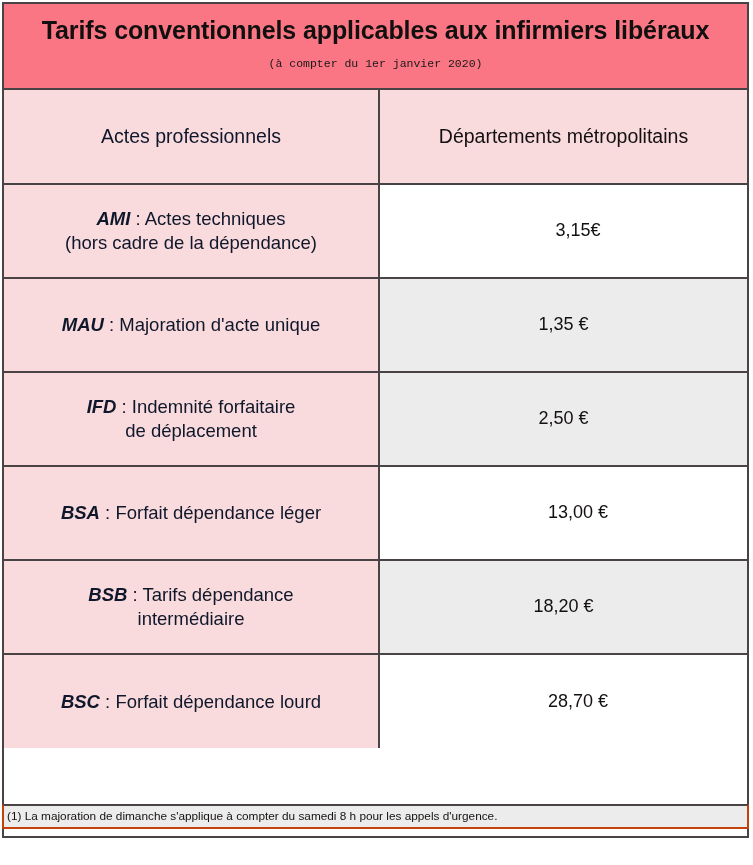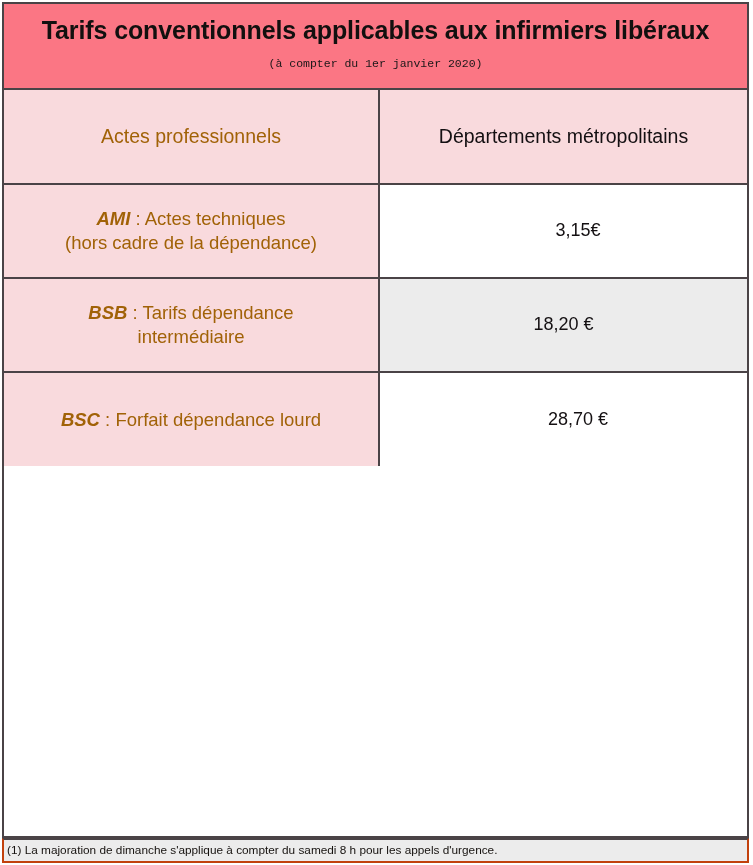--- a/index.html
+++ b/index.html
@@ -79,21 +79,21 @@
     box-sizing: border-box;
     border-bottom: 2px solid #4a4346;
     padding: 4px 8px;
     line-height: 1.28;
   }
   .cell-left {
     width: 375px;
     background: #f9dadd;
     border-right: 2px solid #4a4346;
     font-size: 18.5px;
-    color: #a16207;
+    color: #0f172a;
   }
   .cell-right {
     width: 368px;
     font-size: 18px;
     color: #141012;
   }
 
   
   .row-head .cell-left,
   .row-head .cell-right {
@@ -111,21 +111,21 @@
 
   .data-row:last-child .cell-left,
   .data-row:last-child .cell-right { border-bottom: none; }
 
   .code { font-weight: bold; font-style: italic; }
 
   
   .footnote {
     position: absolute;
     left: 2px;
-    top: 838px;
+    top: 804px;
     width: 747px;
     height: 25px;
     box-sizing: border-box;
     background: #ececec;
     border: 2px solid #c2410c;
     border-top: 2px solid #4a4346;
     font-size: 11.8px;
     color: #16120f;
     line-height: 21px;
     padding-left: 3px;
@@ -150,23 +150,35 @@
       <div class="grid-row row-head">
         <div class="cell cell-left">Actes professionnels</div>
         <div class="cell cell-right">Départements métropolitains</div>
       </div>
 
       <div class="grid-row data-row">
         <div class="cell cell-left"><span class="code">AMI</span><span> : </span><span>Actes techniques</span><br><span>(hors cadre de la dépendance)</span></div>
         <div class="cell cell-right val-white">3,15€</div>
       </div>
 
+      <div class="grid-row data-row">
+        <div class="cell cell-left"><span class="code">MAU</span><span> : </span><span>Majoration d'acte unique</span></div>
+        <div class="cell cell-right val-gray">1,35 €</div>
+      </div>
 
 
+      <div class="grid-row data-row">
+        <div class="cell cell-left"><span class="code">IFD</span><span> : </span><span>Indemnité forfaitaire</span><br><span>de déplacement</span></div>
+        <div class="cell cell-right val-gray">2,50 €</div>
+      </div>
 
+      <div class="grid-row data-row">
+        <div class="cell cell-left"><span class="code">BSA</span><span> : </span><span>Forfait dépendance léger</span></div>
+        <div class="cell cell-right val-white">13,00 €</div>
+      </div>
 
       <div class="grid-row data-row">
         <div class="cell cell-left"><span class="code">BSB</span><span> : </span><span>Tarifs dépendance</span><br><span>intermédiaire</span></div>
         <div class="cell cell-right val-gray">18,20 €</div>
       </div>
 
       <div class="grid-row data-row">
         <div class="cell cell-left"><span class="code">BSC</span><span> : </span><span>Forfait dépendance lourd</span></div>
         <div class="cell cell-right val-white">28,70 €</div>
       </div>

